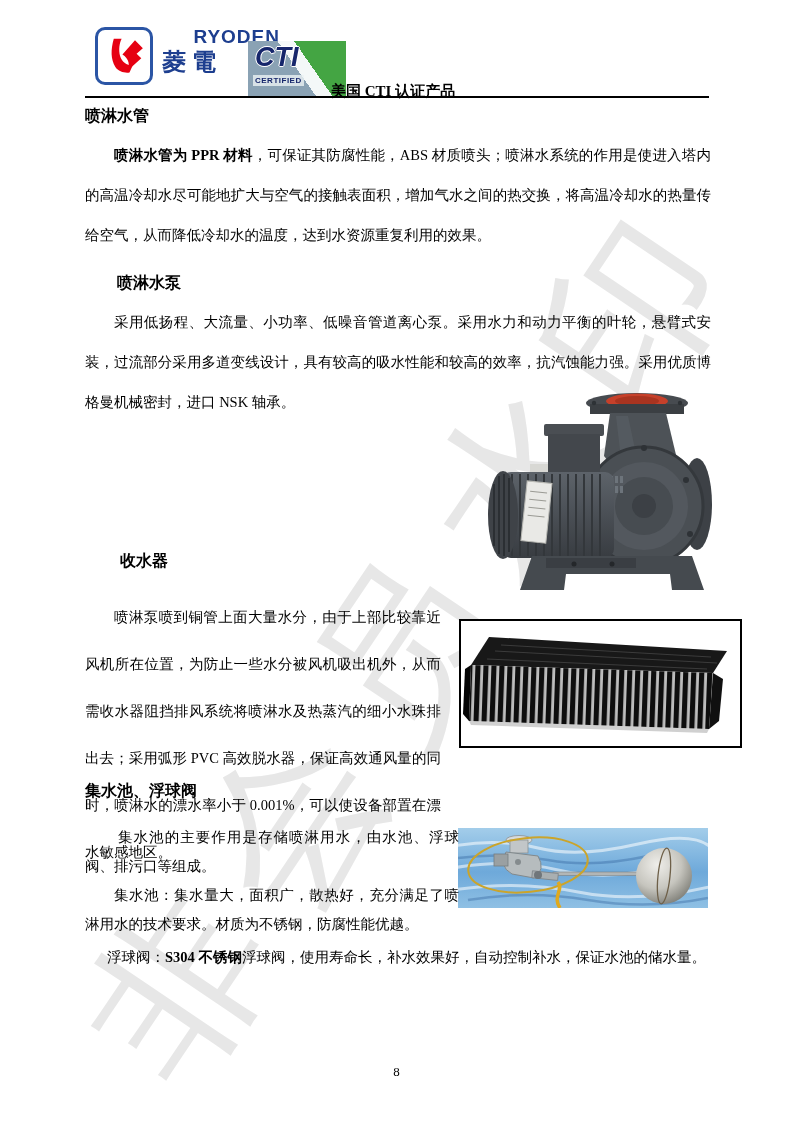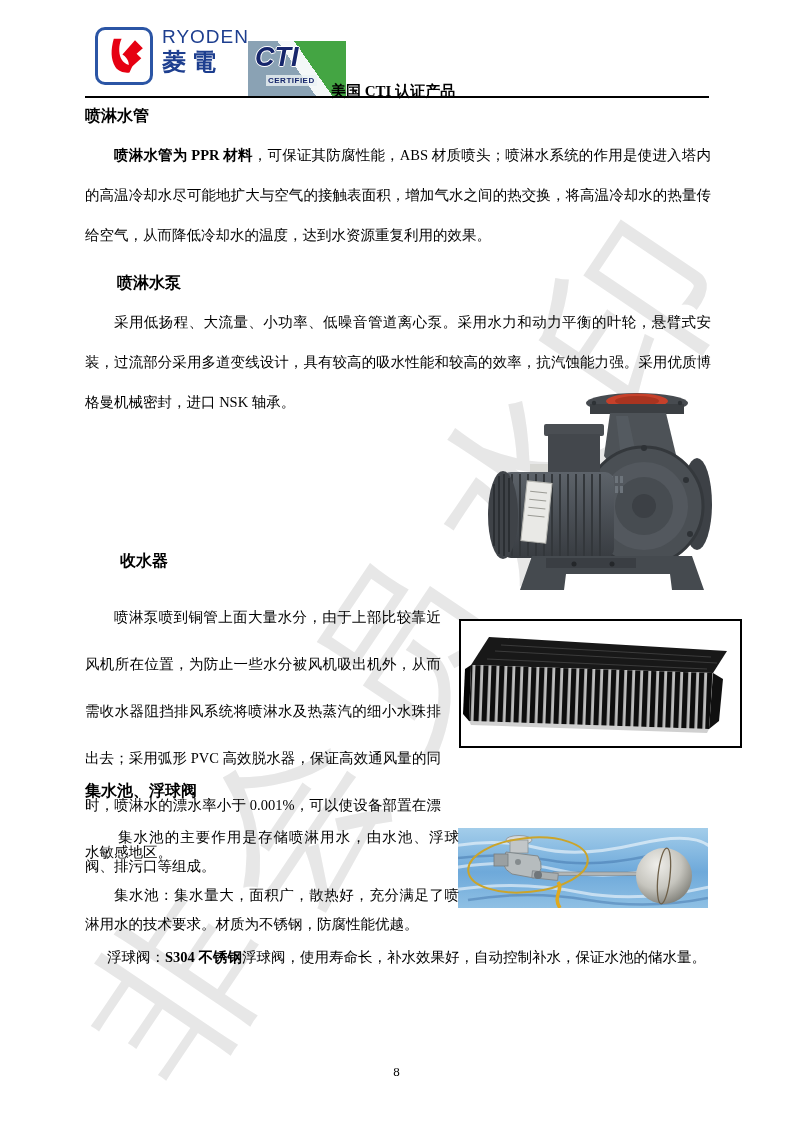--- a/index.html
+++ b/index.html
@@ -11,29 +11,29 @@
   
   .watermark{position:absolute;left:415px;top:640px;z-index:0;
     transform:translate(-50%,-50%) rotate(-56deg);transform-origin:center;
     font-size:175px;letter-spacing:28px;color:#e7e7e7;white-space:nowrap;
     font-weight:500;pointer-events:none;user-select:none;}
   
   .ryoden{left:95px;top:27px;display:flex;align-items:flex-start;z-index:2;}
   .ryoden-box{width:52px;height:52px;border:3px solid #2b55a5;border-radius:10px;background:#fff;
     display:flex;align-items:center;justify-content:center;}
   .ryoden-txt{margin-left:9px;color:#1d3e8f;}
-  .ryoden-en{font-family:"Liberation Sans",sans-serif;font-weight:normal;font-size:19px;letter-spacing:1px;line-height:1.1;}
+  .ryoden-en{font-family:"Liberation Sans",sans-serif;font-weight:bold;font-size:19px;letter-spacing:1px;line-height:1.1;text-align:right;}
   .ryoden-cn{font-weight:bold;font-size:24px;width:118px;display:flex;justify-content:space-between;line-height:1.2;}
   .cti{left:248px;top:41px;width:98px;height:56px;overflow:hidden;z-index:2;
     background:linear-gradient(55deg,#8aa2b4 0 50%,#f4f8f8 50% 62%,#44a543 62% 100%);
     font-family:"Liberation Sans",sans-serif;text-decoration:underline;}
   .cti-label{position:absolute;left:7px;top:1px;font-size:27px;font-weight:bold;font-style:italic;
     color:#16266b;text-shadow:-1px 0 0 #fff,1px 0 0 #fff,0 -1px 0 #fff,0 1px 0 #fff;}
   .cti-sub{position:absolute;left:5px;top:34px;font-size:8px;font-weight:bold;color:#16266b;
-    background:rgba(235,242,244,.8);padding:1px 2px;letter-spacing:.5px;margin-left:13px;}
+    background:rgba(235,242,244,.8);padding:1px 2px;letter-spacing:.5px;}
   .hdr-title{left:331px;top:82px;font-size:15px;font-weight:bold;}
   .hdr-rule{left:85px;top:96px;width:624px;height:2px;background:#000;z-index:2;position:absolute;}
   
   .h2{font-size:16px;font-weight:bold;}
   .para{font-size:14.5px;text-align:justify;text-indent:29px;}
   .lh40{line-height:40px;}
   .lh35{line-height:47px;}
   .lh29{line-height:29px;margin-top:17px;}
   .pgnum{left:0;top:1064px;width:793px;text-align:center;font-size:13px;}
   

